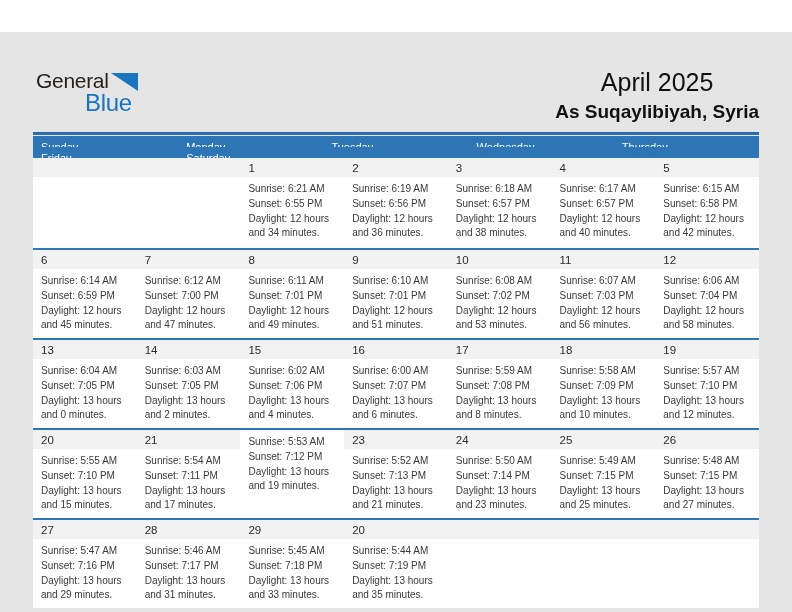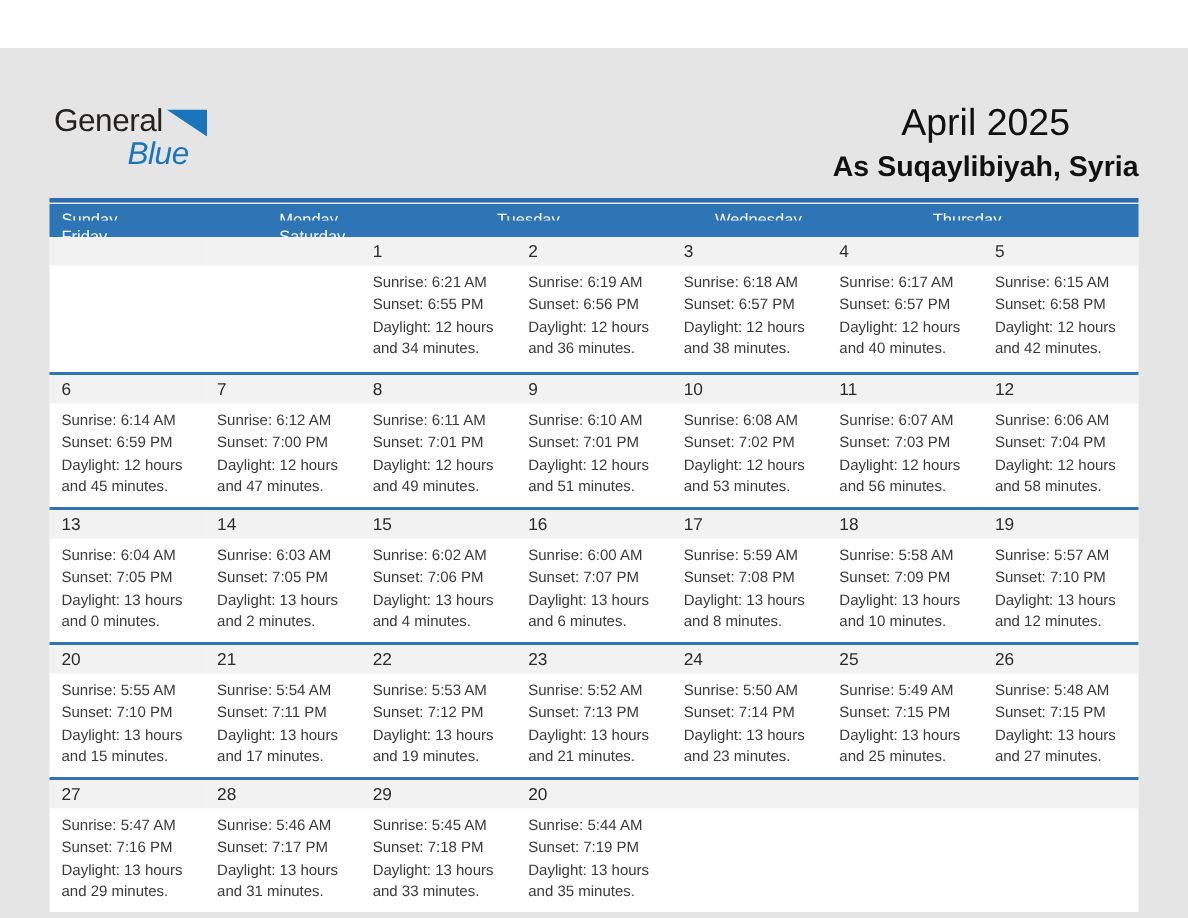--- a/index.html
+++ b/index.html
@@ -6,21 +6,21 @@
   .page{
     position:relative;width:792px;height:612px;background:#e5e5e5;overflow:hidden;
     font-family:"Liberation Sans","DejaVu Sans",sans-serif;
     margin-top:32px;
   }
   
   .logo{position:absolute;left:36px;top:38px;line-height:1;}
   .logo-top{display:flex;align-items:flex-start;}
   .logo-general{font-size:21px;color:#26221e;letter-spacing:-0.3px;}
   .logo-flag{margin-left:2px;margin-top:3px;}
-  .logo-blue{font-size:21px;color:#1b75bc;letter-spacing:-0.3px;margin-left:49px;margin-top:-3px;font-style:italic;}
+  .logo-blue{font-size:24px;color:#1b75bc;letter-spacing:-0.3px;margin-left:49px;margin-top:-3px;}
   
   .title-block{position:absolute;right:33px;top:34px;text-align:center;}
   .cal-title{font-size:25px;color:#111111;line-height:32px;}
   .cal-subtitle{font-size:19px;color:#111111;font-weight:bold;margin-top:3px;}
   
   .calendar{position:absolute;left:33px;top:100px;width:726px;}
   .title-rule{height:3px;background:#2a6cae;margin-bottom:1px;}
   .day-header-row{display:grid;grid-template-columns:repeat(5,1fr);background:#2e75b6;height:22px;}
   .day-header{color:#ffffff;font-size:11px;line-height:23px;padding-left:8px;overflow:hidden;white-space:nowrap;}
   .week-row{display:grid;grid-template-columns:repeat(7,1fr);height:90px;box-sizing:border-box;background:#ffffff;}
@@ -260,21 +260,20 @@
           <div class="cell">
             <div class="date-band">21</div>
             <div class="cell-lines">
               <div>Sunrise: 5:54 AM</div>
               <div>Sunset: 7:11 PM</div>
               <div>Daylight: 13 hours</div>
               <div>and 17 minutes.</div>
             </div>
           </div>
           <div class="cell">
-            <div class="date-band">22</div>
             <div class="cell-lines">
               <div>Sunrise: 5:53 AM</div>
               <div>Sunset: 7:12 PM</div>
               <div>Daylight: 13 hours</div>
               <div>and 19 minutes.</div>
             </div>
           </div>
           <div class="cell">
             <div class="date-band">23</div>
             <div class="cell-lines">

